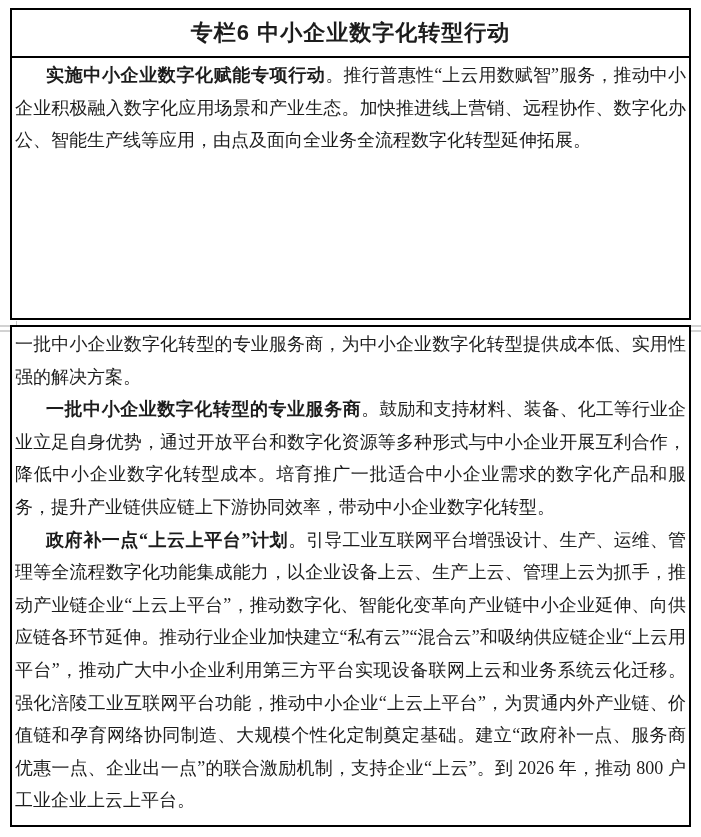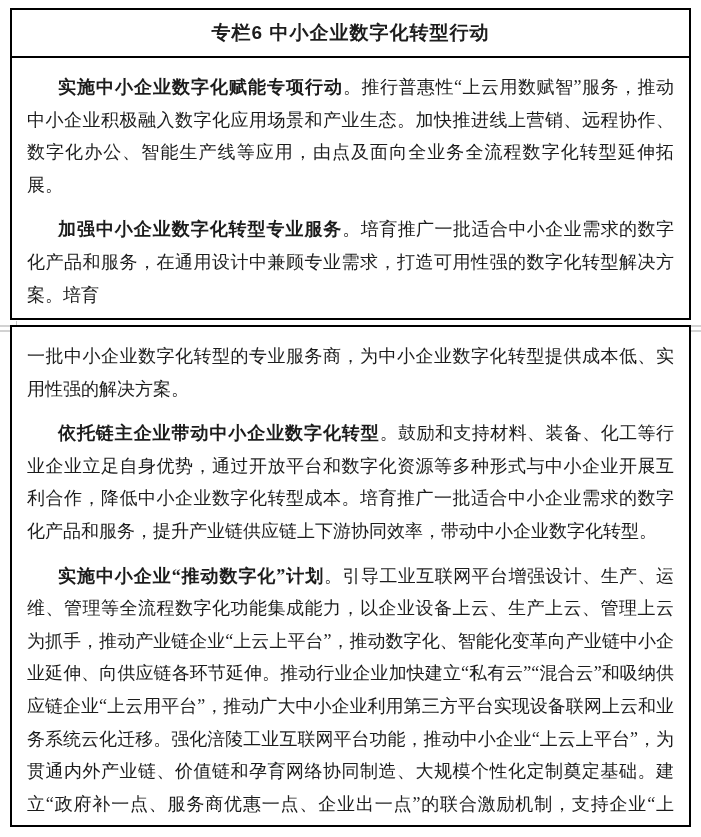--- a/index.html
+++ b/index.html
@@ -32,31 +32,31 @@
   .panel-2 { top: 325px; height: 502px; }
   .panel-title {
     height: 48px;
     box-sizing: border-box;
     border-bottom: 2px solid #000000;
     display: flex;
     align-items: center;
     justify-content: center;
     font-family: "Liberation Sans", "DejaVu Sans", sans-serif;
     font-weight: bold;
-    font-size: 19px;
+    font-size: 22px;
     letter-spacing: 1px;
   }
   .panel-body {
     padding: 1px 3px 0 3px;
     font-size: 18px;
     line-height: 32.6px;
     text-align: justify;
   }
   .para {
-    margin: 12px;
+    margin: 0;
     padding: 0;
     text-indent: 31px;
   }
   .para.no-indent { text-indent: 0; }
   .para b {
     font-weight: bold;
     letter-spacing: 0.5px;
   }
   .seam-line {
     position: absolute;
@@ -78,29 +78,28 @@
 </style>
 </head>
 <body>
 
 <div class="page">
 
   <div class="panel panel-1">
     <div class="panel-title">专栏6 中小企业数字化转型行动</div>
     <div class="panel-body">
         <p class="para"><b>实施中小企业数字化赋能专项行动</b><span>。推行普惠性“上云用数赋智”服务，推动中小企业积极融入数字化应用场景和产业生态。加快推进线上营销、远程协作、数字化办公、智能生产线等应用，由点及面向全业务全流程数字化转型延伸拓展。</span></p>
-        <p class="para"><b>加强中小企业数字化转型专业服务</b><span>。培育推广一批适合中小企业需求的数字化产品和服务，在通用设计中兼顾专业需求，打造可用性强的数字化转型解决方案。培育</span></p>
       </div>
   </div>
 
   <div class="seam-line seam-line-1"></div>
   <div class="seam-line seam-line-2"></div>
   <div class="seam-tick"></div>
 
   <div class="panel panel-2">
     <div class="panel-body">
         <p class="para no-indent"><span>一批中小企业数字化转型的专业服务商，为中小企业数字化转型提供成本低、实用性强的解决方案。</span></p>
-        <p class="para"><b>依托链主企业带动中小企业数字化转型</b><span>。鼓励和支持材料、装备、化工等行业企业立足自身优势，通过开放平台和数字化资源等多种形式与中小企业开展互利合作，降低中小企业数字化转型成本。培育推广一批适合中小企业需求的数字化产品和服务，提升产业链供应链上下游协同效率，带动中小企业数字化转型。</span></p>
-        <p class="para"><b>实施中小企业“推动数字化”计划</b><span>。引导工业互联网平台增强设计、生产、运维、管理等全流程数字化功能集成能力，以企业设备上云、生产上云、管理上云为抓手，推动产业链企业“上云上平台”，推动数字化、智能化变革向产业链中小企业延伸、向供应链各环节延伸。推动行业企业加快建立“私有云”“混合云”和吸纳供应链企业“上云用平台”，推动广大中小企业利用第三方平台实现设备联网上云和业务系统云化迁移。强化涪陵工业互联网平台功能，推动中小企业“上云上平台”，为贯通内外产业链、价值链和孕育网络协同制造、大规模个性化定制奠定基础。建立“政府补一点、服务商优惠一点、企业出一点”的联合激励机制，支持企业“上云”。到 2026 年，推动 800 户工业企业上云上平台。</span></p>
+        <p class="para"><b>一批中小企业数字化转型的专业服务商</b><span>。鼓励和支持材料、装备、化工等行业企业立足自身优势，通过开放平台和数字化资源等多种形式与中小企业开展互利合作，降低中小企业数字化转型成本。培育推广一批适合中小企业需求的数字化产品和服务，提升产业链供应链上下游协同效率，带动中小企业数字化转型。</span></p>
+        <p class="para"><b>政府补一点“上云上平台”计划</b><span>。引导工业互联网平台增强设计、生产、运维、管理等全流程数字化功能集成能力，以企业设备上云、生产上云、管理上云为抓手，推动产业链企业“上云上平台”，推动数字化、智能化变革向产业链中小企业延伸、向供应链各环节延伸。推动行业企业加快建立“私有云”“混合云”和吸纳供应链企业“上云用平台”，推动广大中小企业利用第三方平台实现设备联网上云和业务系统云化迁移。强化涪陵工业互联网平台功能，推动中小企业“上云上平台”，为贯通内外产业链、价值链和孕育网络协同制造、大规模个性化定制奠定基础。建立“政府补一点、服务商优惠一点、企业出一点”的联合激励机制，支持企业“上云”。到 2026 年，推动 800 户工业企业上云上平台。</span></p>
       </div>
   </div>
 
 </div>
 
 </body></html>

